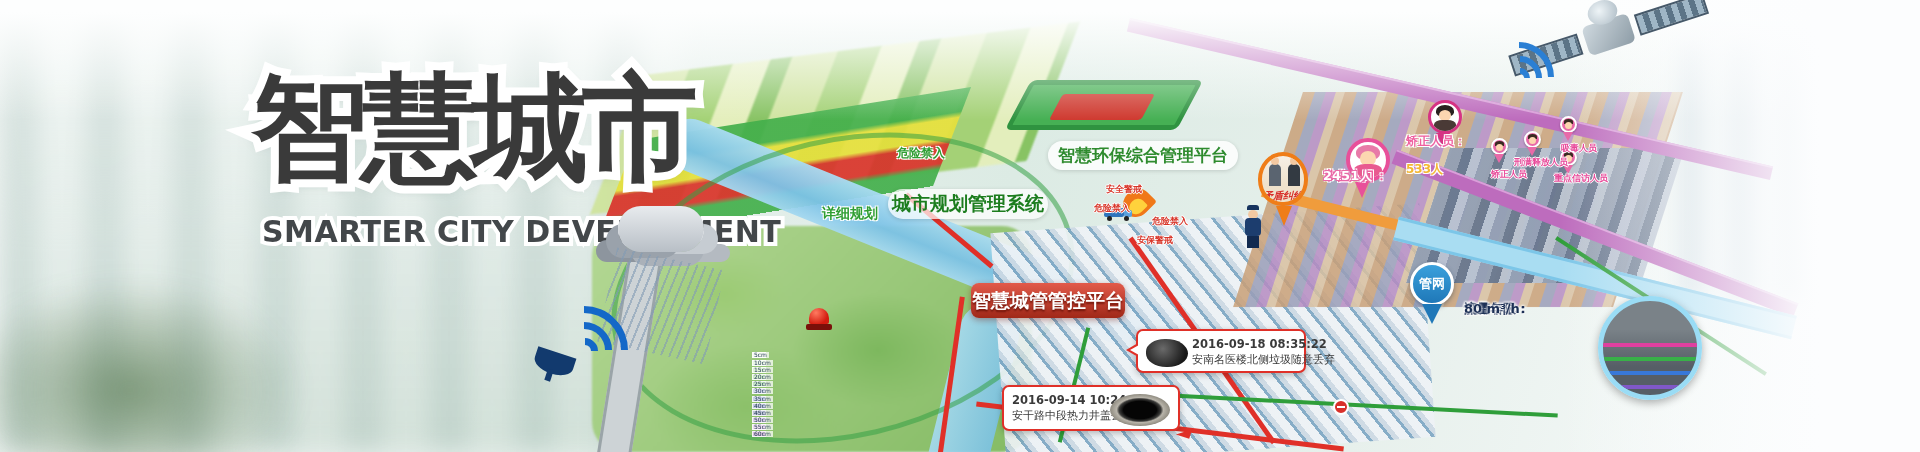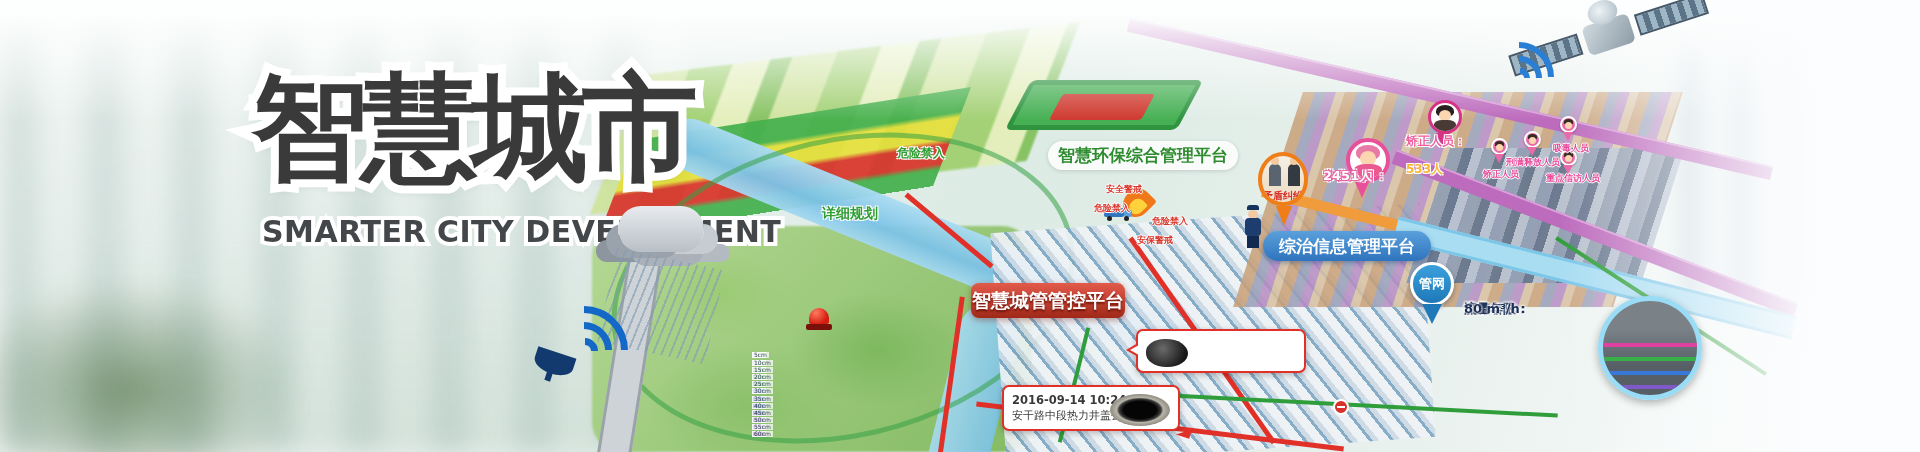--- a/index.html
+++ b/index.html
@@ -150,26 +150,26 @@
   .pin-small{width:18px;height:28px;}
   .pin-small .ring{width:17px;height:17px;border:2px solid #fff;background:#e86aa8;
     box-shadow:0 1px 2px rgba(0,0,0,.3);}
   .pin-small .tail{left:3px;top:16px;border-left:5px solid transparent;border-right:5px solid transparent;
     border-top:9px solid #e86aa8;}
   .pin-small .dot-face{position:absolute;left:5px;top:6px;width:7px;height:7px;border-radius:50%;background:#fcd6b0;}
   .pin-small .dot-hair{position:absolute;left:4px;top:3px;width:9px;height:5px;border-radius:50% 50% 0 0;background:#3a2a22;}
   .ps0{left:1560px;top:116px;} .ps1{left:1524px;top:131px;}
   .ps2{left:1491px;top:138px;} .ps3{left:1560px;top:149px;}
   .tag{color:#e84a9a;font-weight:bold;font-size:9px;white-space:nowrap;
-    text-shadow:-1px 0 0 #fff,1px 0 0 #fff,0 -1px 0 #fff,0 1px 0 #fff;}
+    text-shadow:-1px 0 0 #fff,1px 0 0 #fff,0 -1px 0 #fff,0 1px 0 #fff;margin-left:8px;}
   .tag0{left:1553px;top:142px;} .tag1{left:1506px;top:156px;}
   .tag2{left:1483px;top:168px;} .tag3{left:1546px;top:172px;}
 
   
-  .pin-dispute{left:1258px;top:152px;width:52px;height:76px;}
+  .pin-dispute{left:1258px;top:152px;width:52px;height:76px;font-style:italic;}
   .pin-dispute .blob{position:absolute;left:0;top:0;width:50px;height:54px;border-radius:50% 50% 48% 48%;
     background:linear-gradient(180deg,#f6f0e6,#efe2cc 60%);border:4px solid #ef7d18;overflow:hidden;}
   .pin-dispute .tail{left:18px;top:54px;border-left:8px solid transparent;border-right:8px solid transparent;
     border-top:20px solid #ef7d18;}
   .pin-dispute .p1{position:absolute;left:7px;top:8px;width:12px;height:22px;background:#5a6470;border-radius:5px 5px 0 0;}
   .pin-dispute .p1::before{content:"";position:absolute;left:2px;top:-7px;width:8px;height:8px;border-radius:50%;background:#f3c9a2;}
   .pin-dispute .p2{position:absolute;left:26px;top:8px;width:12px;height:22px;background:#333a42;border-radius:5px 5px 0 0;}
   .pin-dispute .p2::before{content:"";position:absolute;left:2px;top:-7px;width:8px;height:8px;border-radius:50%;background:#f3c9a2;}
   .pin-dispute .txt{position:absolute;left:0;top:33px;width:100%;text-align:center;
     color:#d8302a;font-weight:bold;font-size:10px;}
@@ -334,22 +334,22 @@
   <div class="title-wrap">
     <div class="t-main outline">智慧城市</div>
     <div class="t-main fill">智慧城市</div>
     <div class="t-sub outline">SMARTER CITY DEVELOPMENT</div>
     <div class="t-sub fill">SMARTER CITY DEVELOPMENT</div>
   </div>
 
   <div class="txt-green txt-ctrl">危险禁入</div>
   <div class="txt-green txt-detail">详细规划</div>
 
+  <div class="lbl lbl-planning">城市规划管理系统</div>
   <div class="lbl lbl-env">智慧环保综合管理平台</div>
-  <div class="lbl lbl-zz">综治信息管理平台</div>
   <div class="lbl lbl-cg">智慧城管管控平台</div>
   <div class="alarm">
       <div class="dome"></div>
       <div class="base"></div>
     </div>
 
   <div class="pin pin-float">
     <div class="ring">
         <div class="avatar">
           <div class="hair" style="background:#2a2220;"></div>
@@ -517,20 +517,24 @@
   </div>
   <div class="magnifier">
     <div class="p pm"></div>
       <div class="p pg"></div>
       <div class="p pb"></div>
       <div class="p pc"></div>
   </div>
 
   <div class="callout co-a">
     <div class="trash"></div>
+    <div class="co-text">
+      <span class="co-dt">2016-09-18 08:35:22</span>
+      <span class="co-ds">安南名医楼北侧垃圾随意丢弃</span>
+    </div>
   </div>
   <div class="callout co-b">
     <div class="co-text">
       <span class="co-dt">2016-09-14 10:24:15</span>
       <span class="co-ds">安干路中段热力井盖丢失</span>
     </div>
     <div class="manhole"></div>
   </div>
 
 </div>

